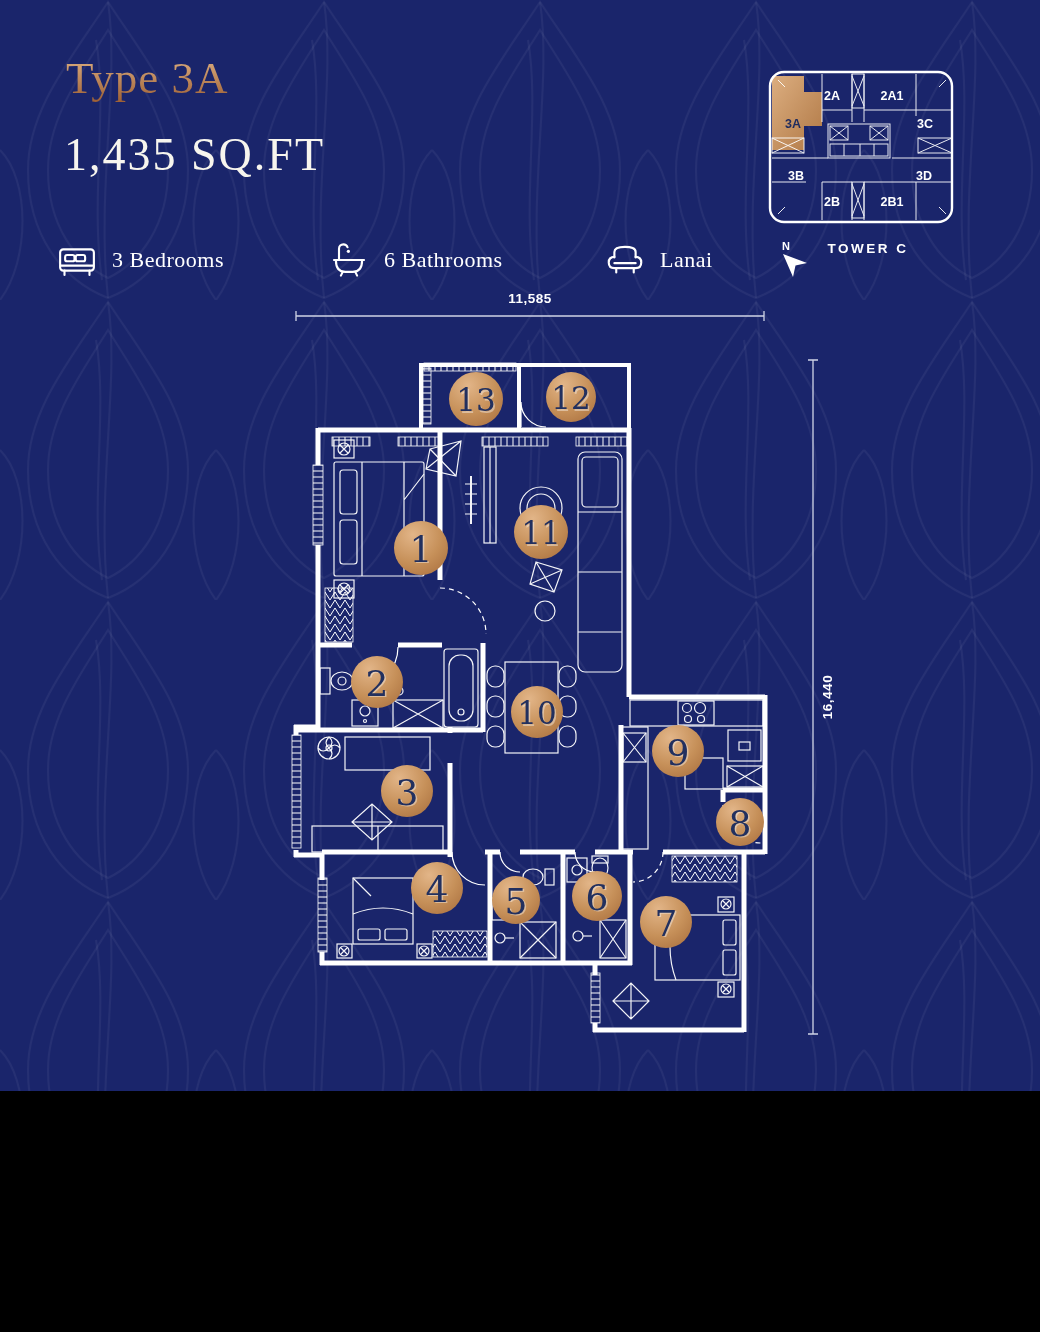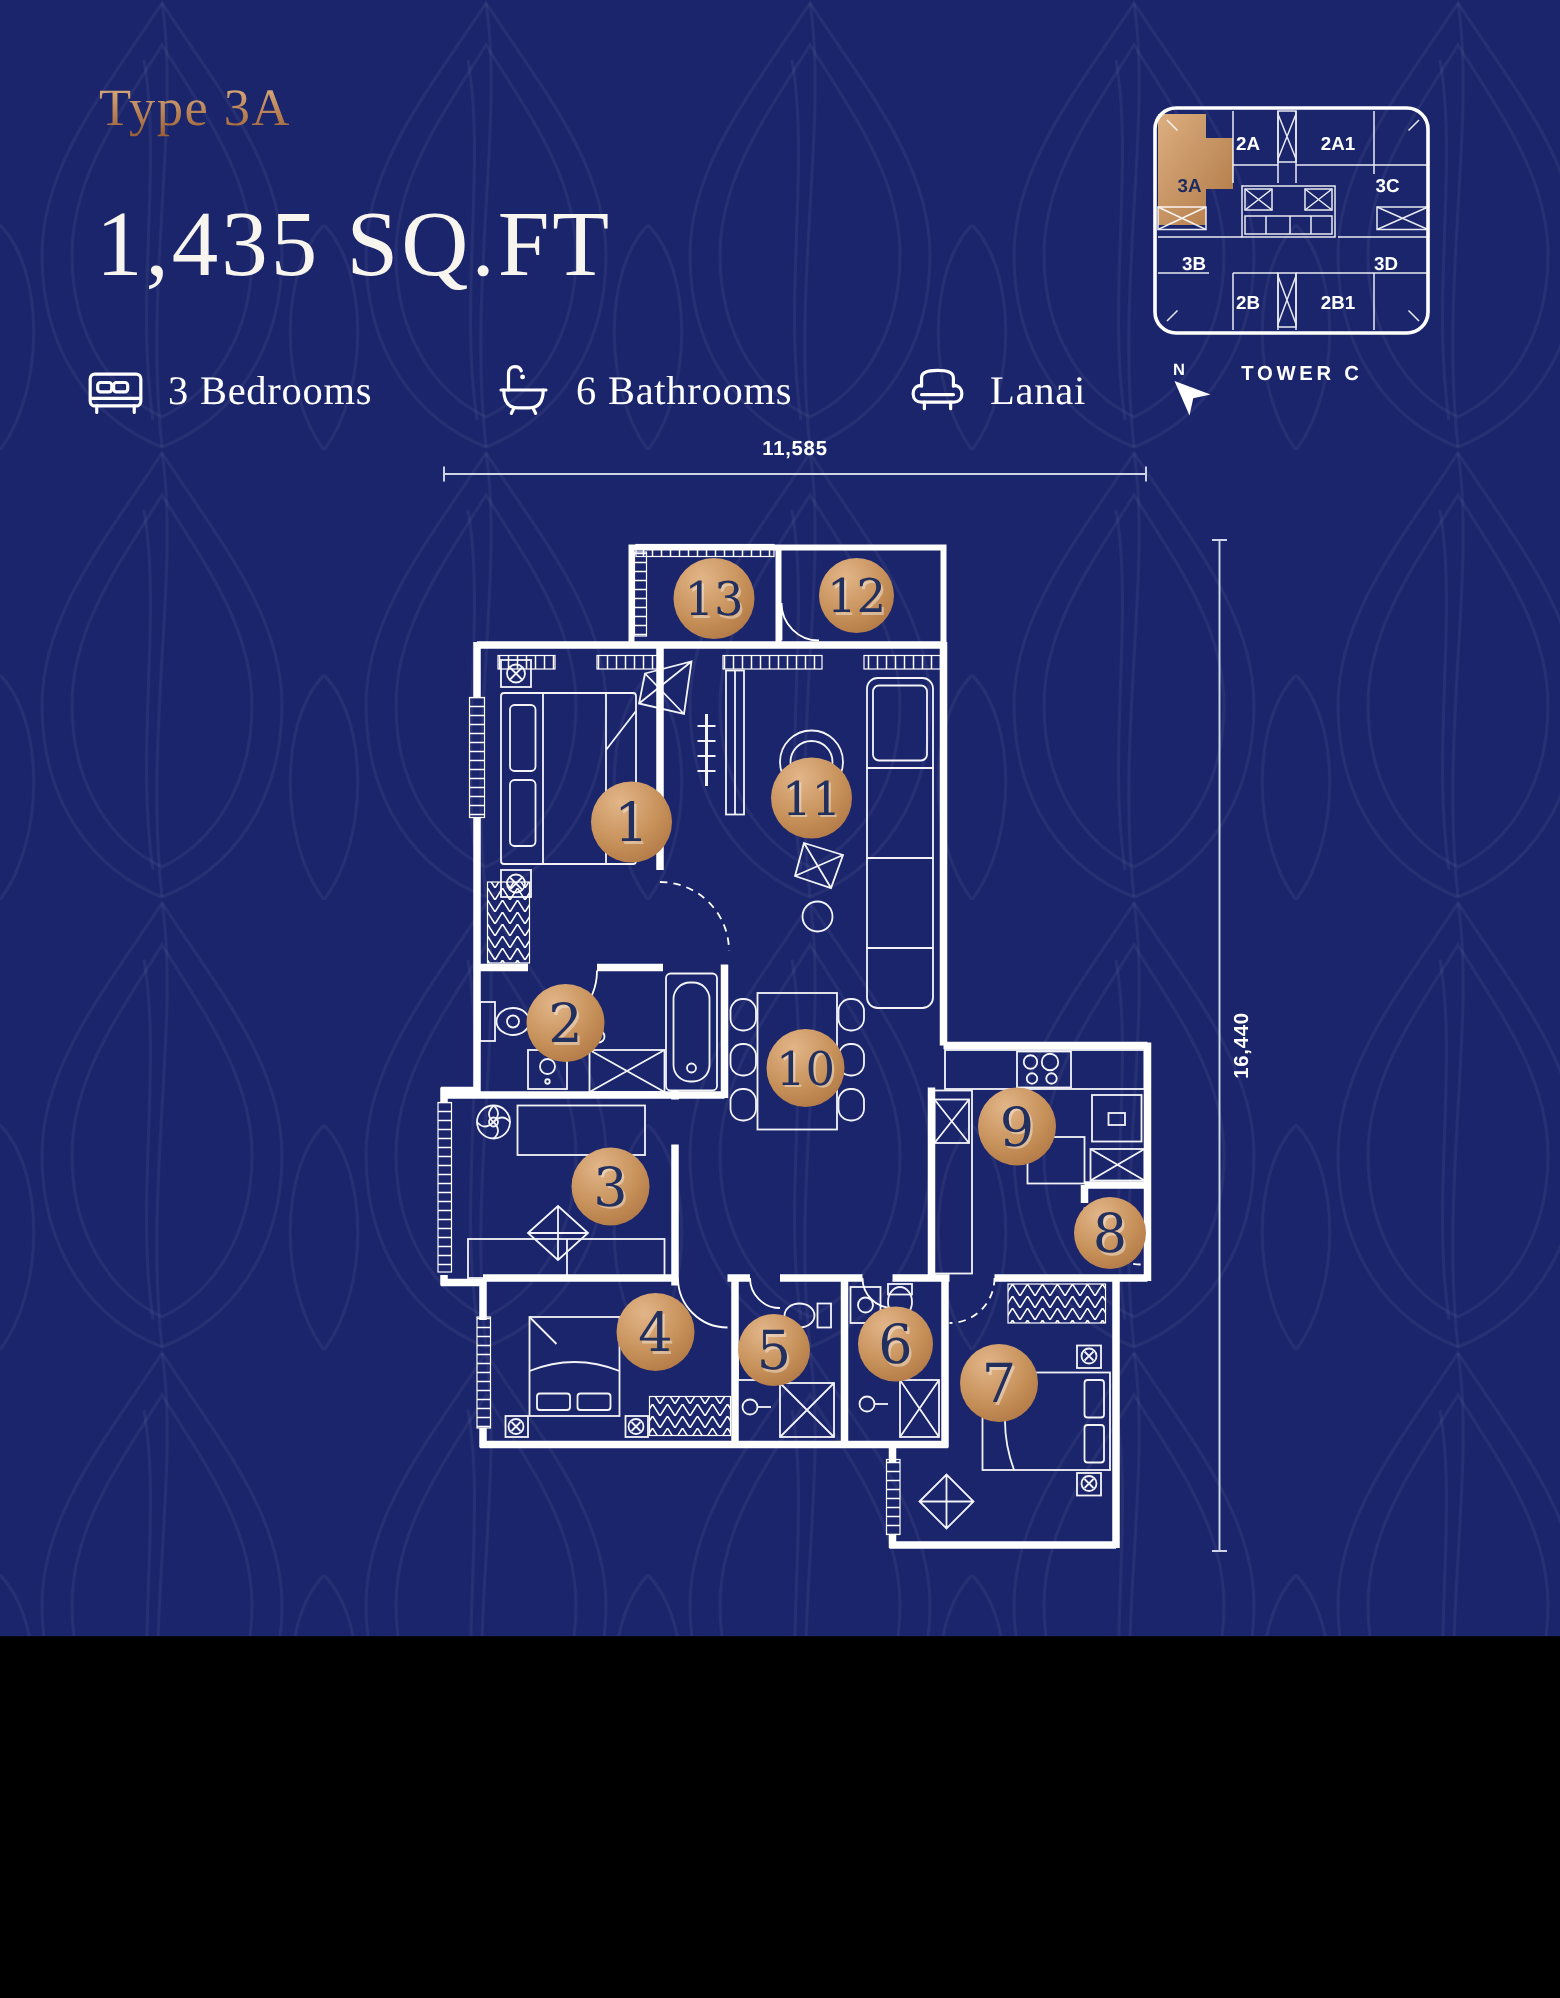--- a/index.html
+++ b/index.html
@@ -11,37 +11,37 @@
   .blue-section{
     position:absolute;left:0;top:0;width:1040px;height:1091px;
     background:#1a256b;overflow:hidden;
   }
   .bg-pattern{position:absolute;left:0;top:0;}
   .black-bar{
     position:absolute;left:0;top:1091px;width:1040px;height:241px;background:#000;
   }
   .title{
     position:absolute;left:66px;top:52px;
-    font-size:35px;letter-spacing:1px;color:#c6905f;font-weight:400;
+    font-size:45px;letter-spacing:1px;color:#c6905f;font-weight:400;
   }
   @supports (-webkit-background-clip:text){
     .title{background:linear-gradient(180deg,#dcae80 10%,#9e6136 95%);
       -webkit-background-clip:text;background-clip:text;color:transparent;}
   }
   .area{
     position:absolute;left:64px;top:128px;
-    font-size:62px;letter-spacing:2px;color:#f7f5ee;font-weight:400;font-family:Liberation Serif, serif;
+    font-size:46px;letter-spacing:2px;color:#f7f5ee;font-weight:400;font-family:Liberation Serif, serif;
   }
   .features{
     position:absolute;left:56px;top:236px;width:720px;height:48px;
     display:flex;align-items:center;gap:0;
   }
   .feature{display:flex;align-items:center;color:#fff;}
   .feature .ficon{width:42px;height:40px;margin-right:14px;flex:0 0 auto;}
-  .feature .flabel{font-size:27px;letter-spacing:0.5px;white-space:nowrap;}
+  .feature .flabel{font-size:22px;letter-spacing:0.5px;white-space:nowrap;}
   .f1{width:272px;} .f2{width:276px;}
   .keyplan{position:absolute;left:766px;top:66px;}
   .planwrap{position:absolute;left:280px;top:290px;}
 </style>
 </head>
 <body>
 
 <div class="blue-section">
 
   <svg class="bg-pattern" width="1040" height="1091">

